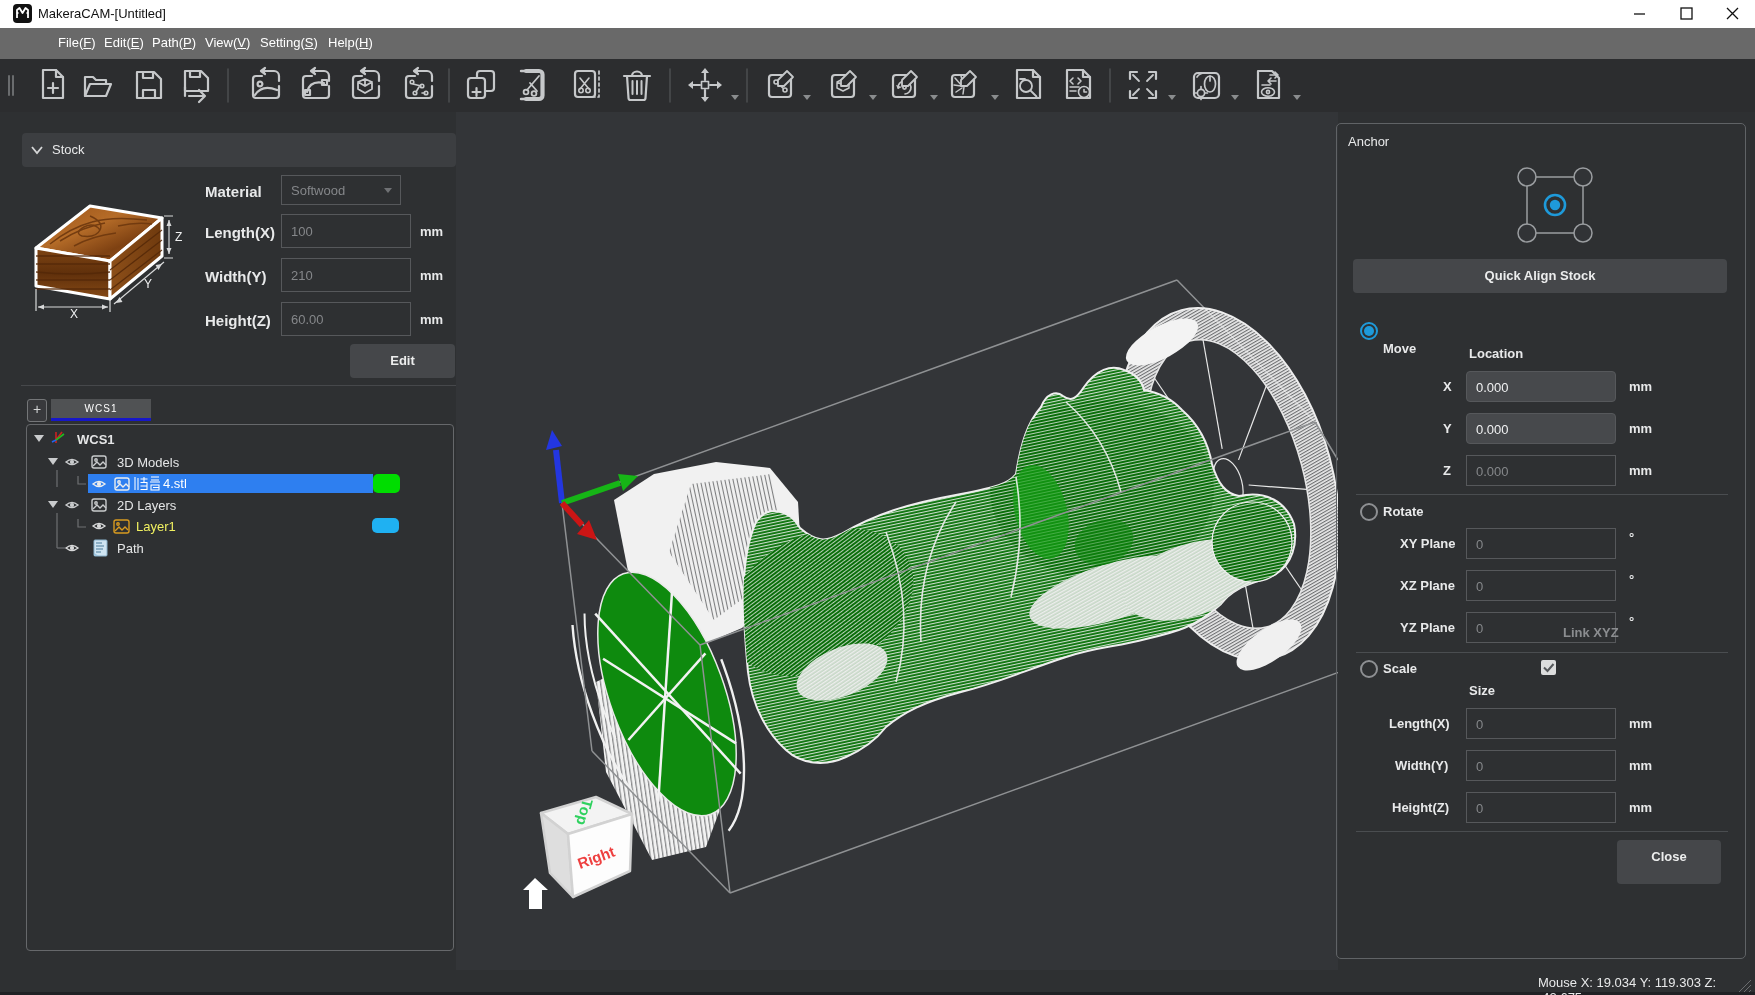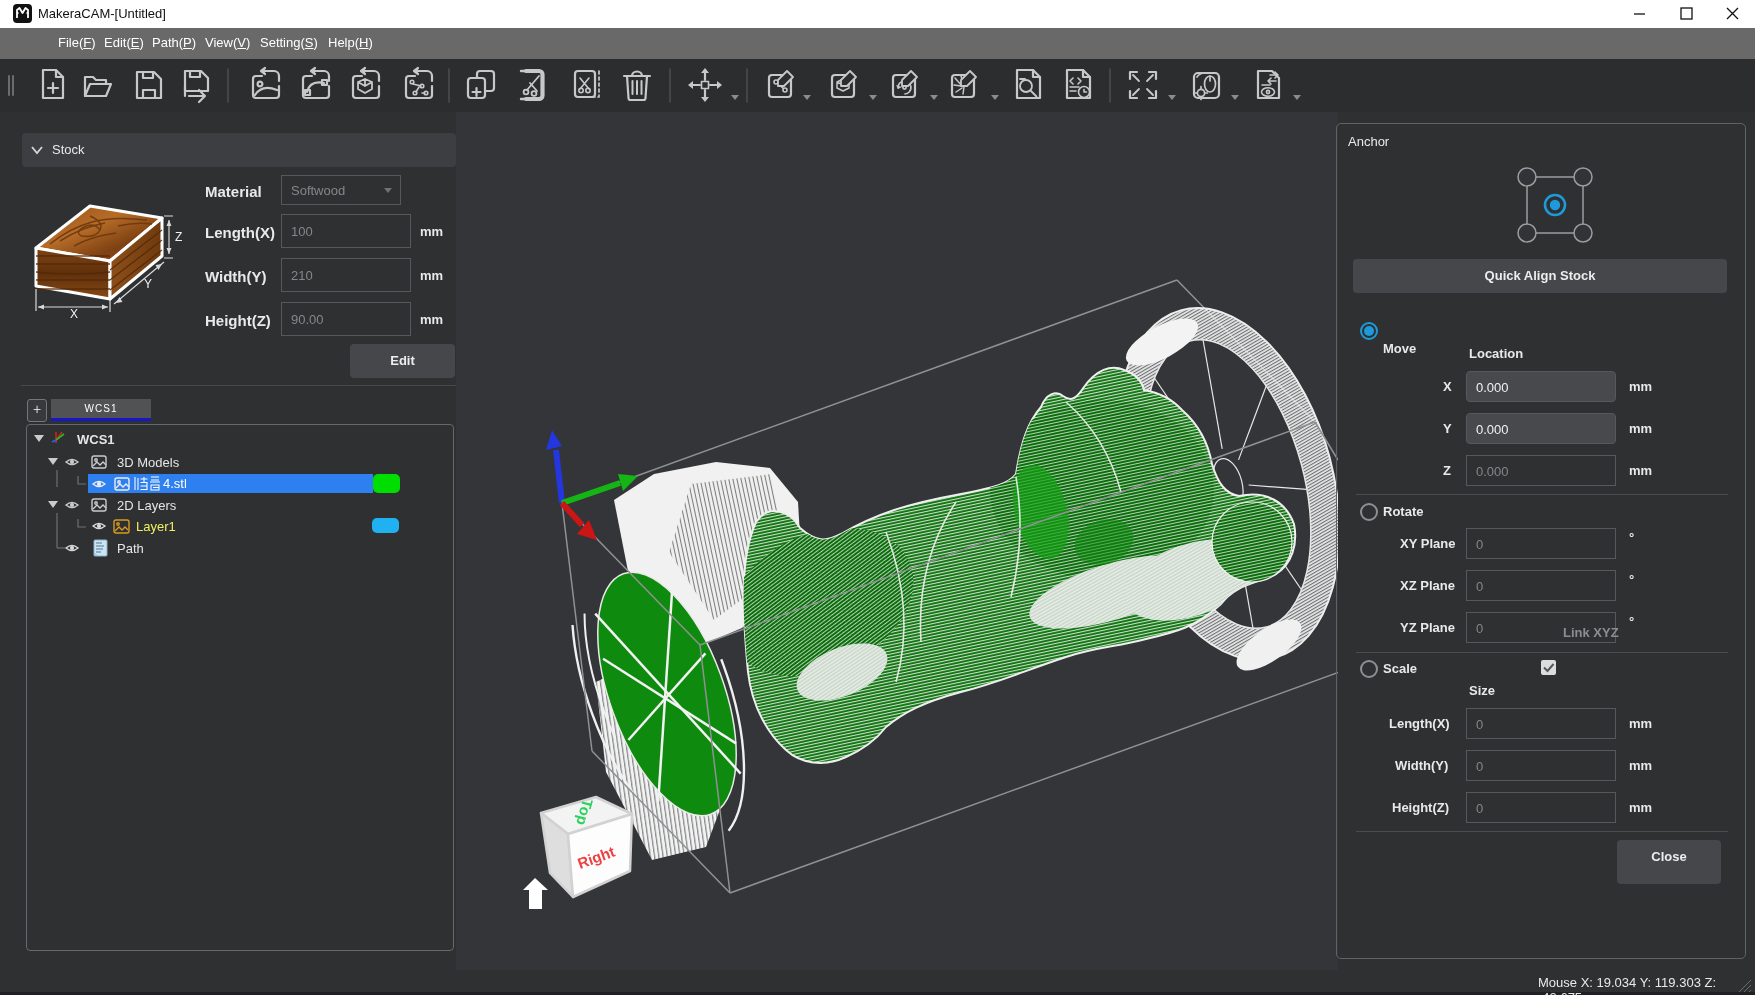--- a/index.html
+++ b/index.html
@@ -313,21 +313,21 @@
     <span>100</span>
   </div>
 <div class="unit" style="left:420px;top:224px">mm</div>
 <div class="lab" style="left:205px;top:268px">Width(Y)</div>
 <div class="field" style="left:281px;top:258px;width:128px;height:32px">
     <span>210</span>
   </div>
 <div class="unit" style="left:420px;top:268px">mm</div>
 <div class="lab" style="left:205px;top:312px">Height(Z)</div>
 <div class="field" style="left:281px;top:302px;width:128px;height:32px">
-    <span>90.00</span>
+    <span>60.00</span>
   </div>
 <div class="unit" style="left:420px;top:312px">mm</div>
 <div class="btn" style="left:350px;top:344px;width:105px;height:34px;line-height:34px">Edit</div>
 <div id="sep1"></div>
 <div id="plusbtn">+</div>
 <div id="wcstab">
     <div class="t">WCS1</div>
     <div class="u"></div>
   </div>
 <div id="treebox"></div>

